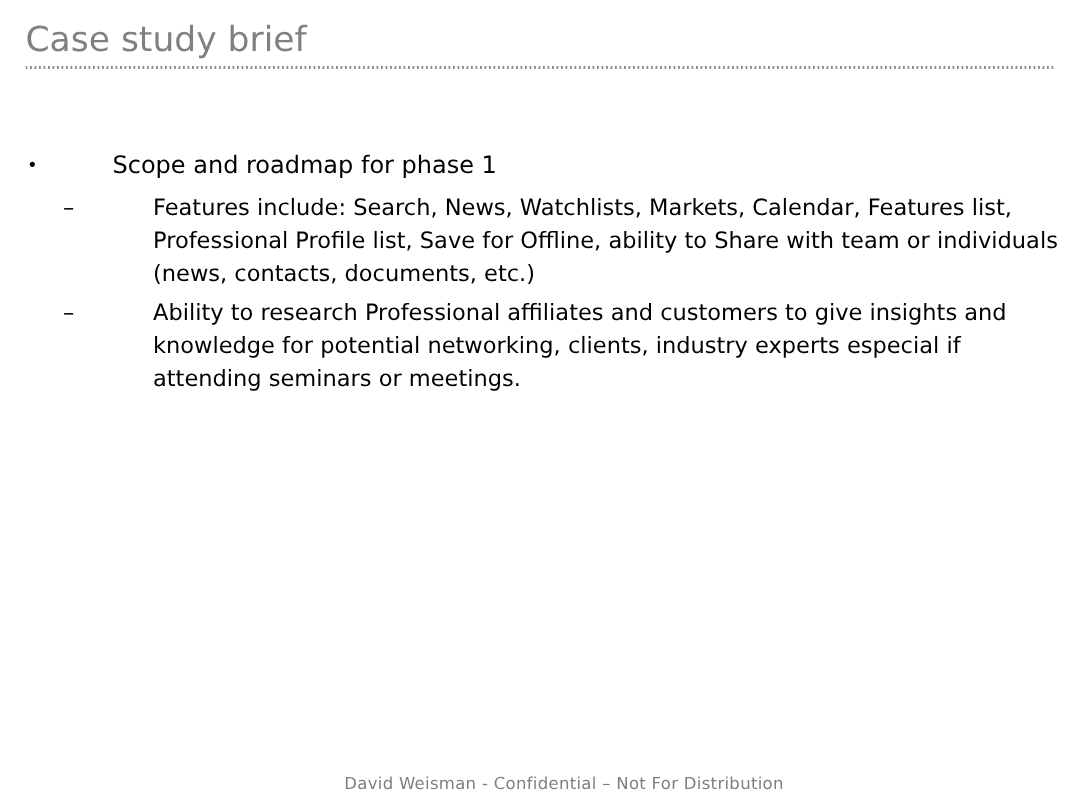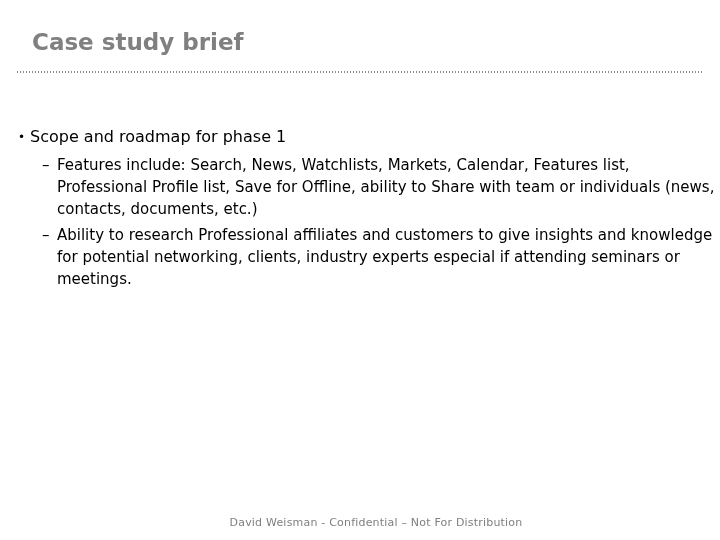--- a/index.html
+++ b/index.html
@@ -6,38 +6,38 @@
   .slide {
     position: relative;
     width: 720px;
     height: 540px;
     background: #ffffff;
     overflow: hidden;
     font-family: "DejaVu Sans", sans-serif;
   }
   .title-block { padding: 13px 17px 0 17px; }
   .slide-title {
-    margin: 15px;
+    margin: 0;
     font-size: 23px;
-    font-weight: 700;
+    font-weight: 400;
     line-height: 28px;
     color: #808080;
     letter-spacing: 0px;
   }
   .dotted-rule {
     margin-top: 3px;
     height: 2px;
     background-image: repeating-linear-gradient(to right, #8c8c8c 0 1px, transparent 1px 3px);
     background-size: 3px 2px;
     background-repeat: repeat-x;
   }
   .content { margin-top: 53px; color: #000000; }
   .bullet { display: flex; align-items: flex-start; }
   .bullet .marker { flex: 0 0 auto; }
-  .bullet .text { flex: 1 1 auto; }
+  .bullet .text { flex: 1 1 auto; margin-left: 45px; }
   .level-1 {
     margin-left: 18px;
     font-size: 16px;
     line-height: 22px;
   }
   .level-1 .marker {
     width: 12px;
     font-size: 12px;
     line-height: 22px;
   }

